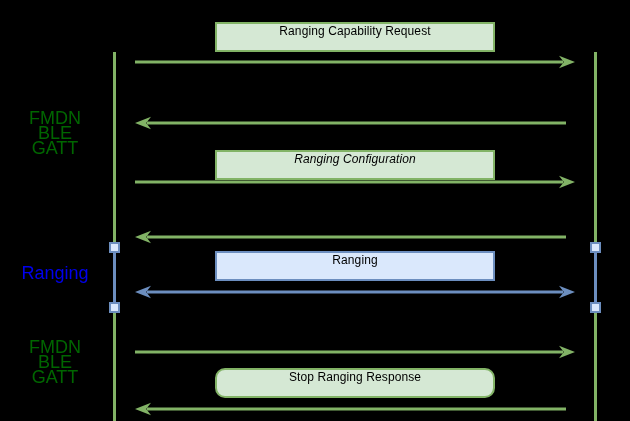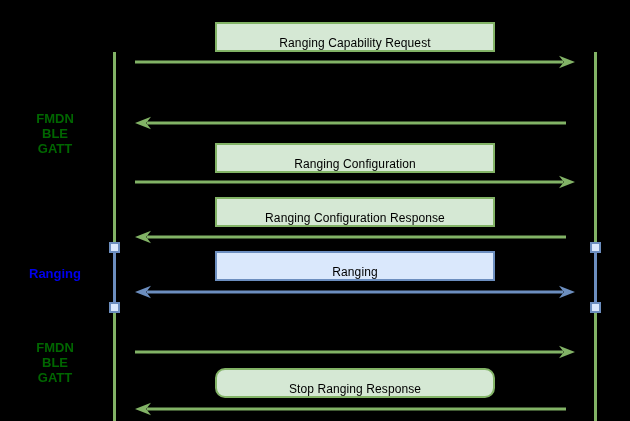--- a/index.html
+++ b/index.html
@@ -36,34 +36,34 @@
     height: 11px;
     background: var(--blue-fill);
     border: 2px solid var(--blue-line);
   }
   .msg-box {
     position: absolute;
     left: 215px;
     width: 280px;
     height: 30px;
     display: flex;
-    align-items: flex-end;
+    align-items: flex-start;
     justify-content: center;
     font-size: 12px;
     color: var(--box-text);
     letter-spacing: 0.1px;
   }
   .msg-box.green { background: var(--green-fill); border: 2px solid var(--green-line); }
   .msg-box.blue  { background: var(--blue-fill);  border: 2px solid var(--blue-line); }
   .phase-label {
     position: absolute;
     width: 90px;
     text-align: center;
-    font-size: 13px;
-    font-weight: bold;
+    font-size: 18px;
+    font-weight: normal;
     line-height: 15px;
   }
   .phase-label.green { color: var(--green-text); }
   .phase-label.blue  { color: var(--blue-text); }
   svg.arrow-layer {
     position: absolute;
     left: 0; top: 0;
     width: 630px;
     height: 421px;
   }
@@ -121,25 +121,22 @@
     </g>
     <g>
       <path class="head-green" d="M135,409 L151,402.8 L146.2,409 L151,415.2 Z"></path>
       <line class="shaft-green" x1="147" y1="409" x2="566" y2="409"></line>
     </g>
   </svg>
 
   <div class="msg-box green" style="top:22px;">
     <span>Ranging Capability Request</span>
   </div>
-  <div class="msg-box green" style="top:143px;">
+  <div class="msg-box green" style="top:150px;font-style:italic;">
     <span>Ranging Configuration</span>
-  </div>
-  <div class="msg-box green" style="top:197px;">
-    <span>Ranging Configuration Response</span>
   </div>
   <div class="msg-box blue" style="top:251px;">
     <span>Ranging</span>
   </div>
   <div class="msg-box green" style="top:368px;border-radius:10px;">
     <span>Stop Ranging Response</span>
   </div>
 
   <div class="phase-label green" style="left:10px; top:111px;">
     <div>FMDN</div>

